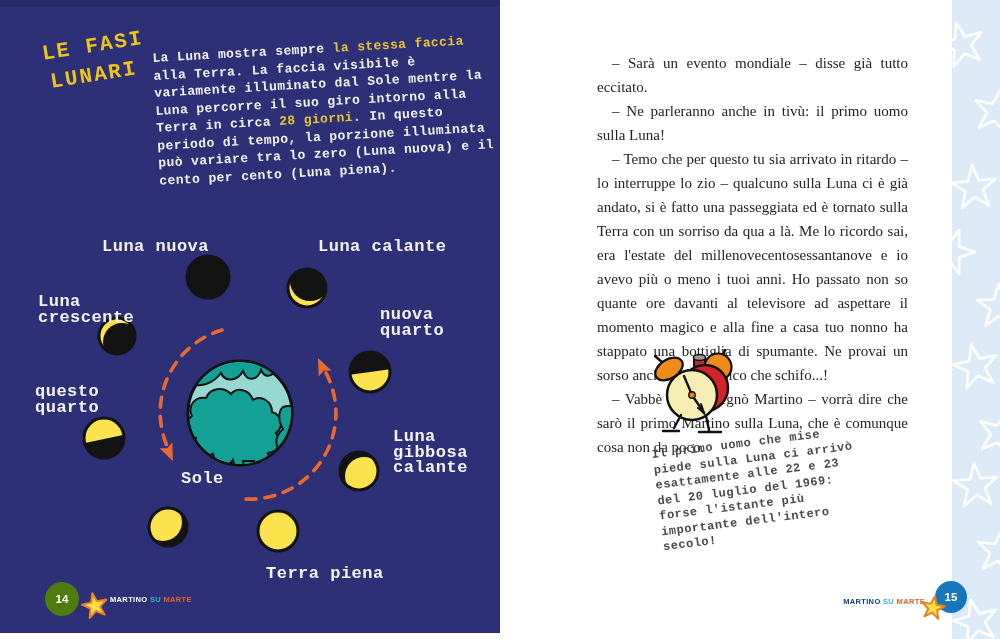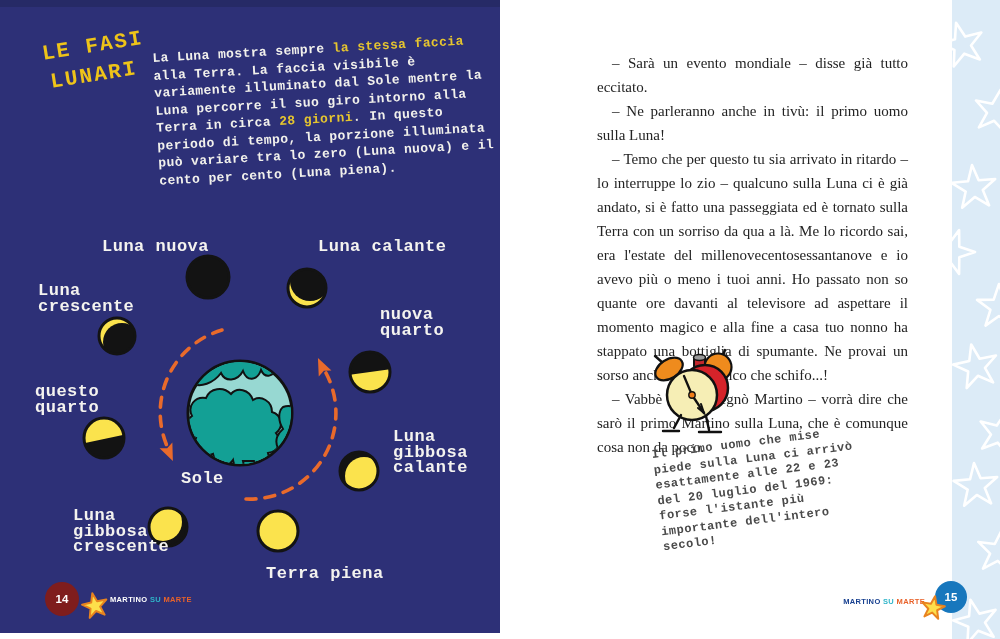--- a/index.html
+++ b/index.html
@@ -150,25 +150,24 @@
         <circle cx="168" cy="527" r="19" fill="none" stroke="#131313" stroke-width="3"></circle>
       </g>
 
       <g>
         <circle cx="278" cy="531" r="20" fill="#fbe34d" stroke="#131313" stroke-width="3"></circle>
       </g>
     </svg>
 
     <div class="moon-label" style="left:102px;top:239px;white-space:nowrap;">Luna nuova</div>
     <div class="moon-label" style="left:290px;top:239px;white-space:nowrap;margin-left:28px;">Luna calante</div>
-    <div class="moon-label" style="left:38px;top:283px;width:72px;">Luna crescente</div>
+    <div class="moon-label" style="left:38px;top:294px;width:72px;">Luna crescente</div>
     <div class="moon-label" style="left:380px;top:307px;width:60px;">nuova quarto</div>
     <div class="moon-label" style="left:35px;top:384px;width:60px;">questo quarto</div>
     <div class="moon-label" style="left:393px;top:429px;width:66px;">Luna gibbosa calante</div>
-    <div class="moon-label" style="left:73px;top:508px;width:78px;">Luna gibbosa crescente</div>
     <div class="moon-label" style="left:266px;top:566px;white-space:nowrap;">Terra piena</div>
     <div class="moon-label" style="left:181px;top:471px;white-space:nowrap;">Sole</div>
   </div>
 
   <div class="star-strip">
     <svg width="48" height="639" viewBox="0 0 48 639" xmlns="http://www.w3.org/2000/svg">
       <defs>
         <path id="ostar" d="M0 -23 L5.3 -7.3 L21.9 -7.1 L8.6 2.8 L13.5 18.6 L0 9 L-13.5 18.6 L-8.6 2.8 L-21.9 -7.1 L-5.3 -7.3 Z" fill="none" stroke="#ffffff" stroke-width="2.6" stroke-linejoin="round"></path>
       </defs>
       <use href="#ostar" transform="translate(10,45) rotate(-15)"></use>
@@ -213,21 +212,21 @@
     <div class="type-note">Il primo uomo che mise
 piede sulla Luna ci arrivò
 esattamente alle 22 e 23
 del 20 luglio del 1969:
 forse l'istante più
 importante dell'intero
 secolo!</div>
   </div>
 
   <div class="footer" style="left:0;top:580px;width:500px;">
-    <div class="pagenum-circle" style="left:45px;top:2px;background:#7f1d1d;">
+    <div class="pagenum-circle" style="left:45px;top:2px;background:#4d7c0f;">
       <span>14</span>
     </div>
     <svg class="footer-star" style="left:79px;top:10px;" width="32" height="32" viewBox="-16 -16 32 32" xmlns="http://www.w3.org/2000/svg">
       <path d="M0 -13 L3 -4.2 L12.4 -4 L4.9 1.6 L7.6 10.5 L0 5.1 L-7.6 10.5 L-4.9 1.6 L-12.4 -4 L-3 -4.2 Z" transform="rotate(-12)" fill="#fddf4b" stroke="#e8831f" stroke-width="2" stroke-linejoin="round"></path>
     </svg>
     <div class="brand" style="left:110px;top:15px;text-align:center;">
       <span style="color:#ffffff;">MARTINO</span>
       <span class="b-su">SU</span>
       <span class="b-marte">MARTE</span>
     </div>

